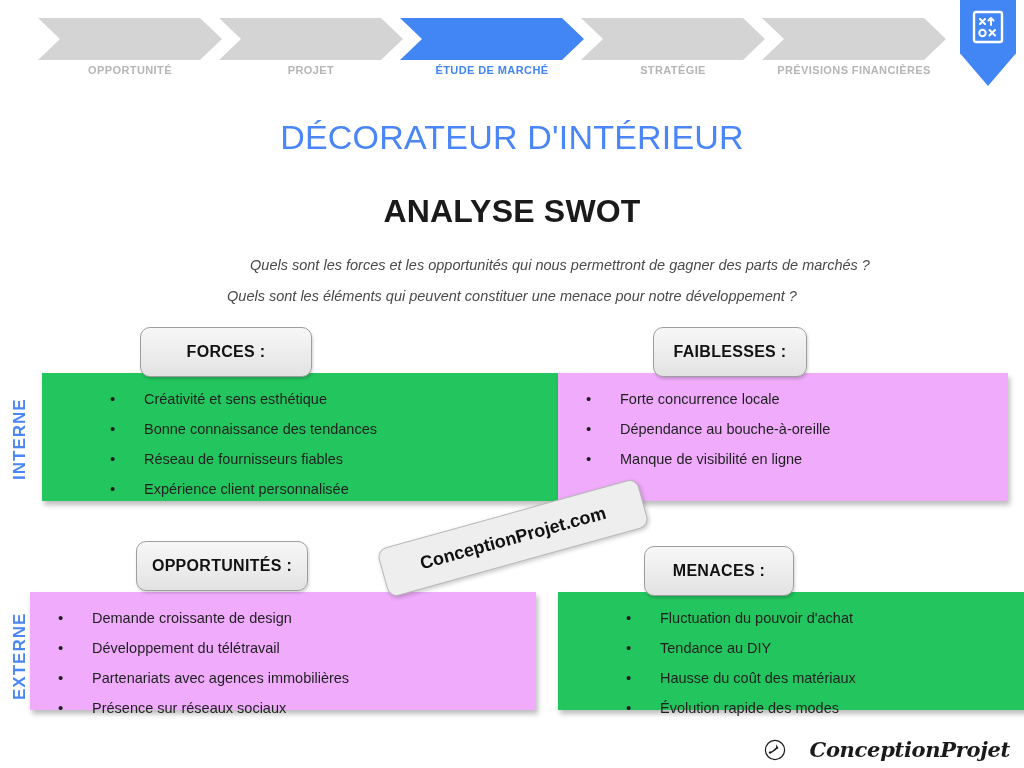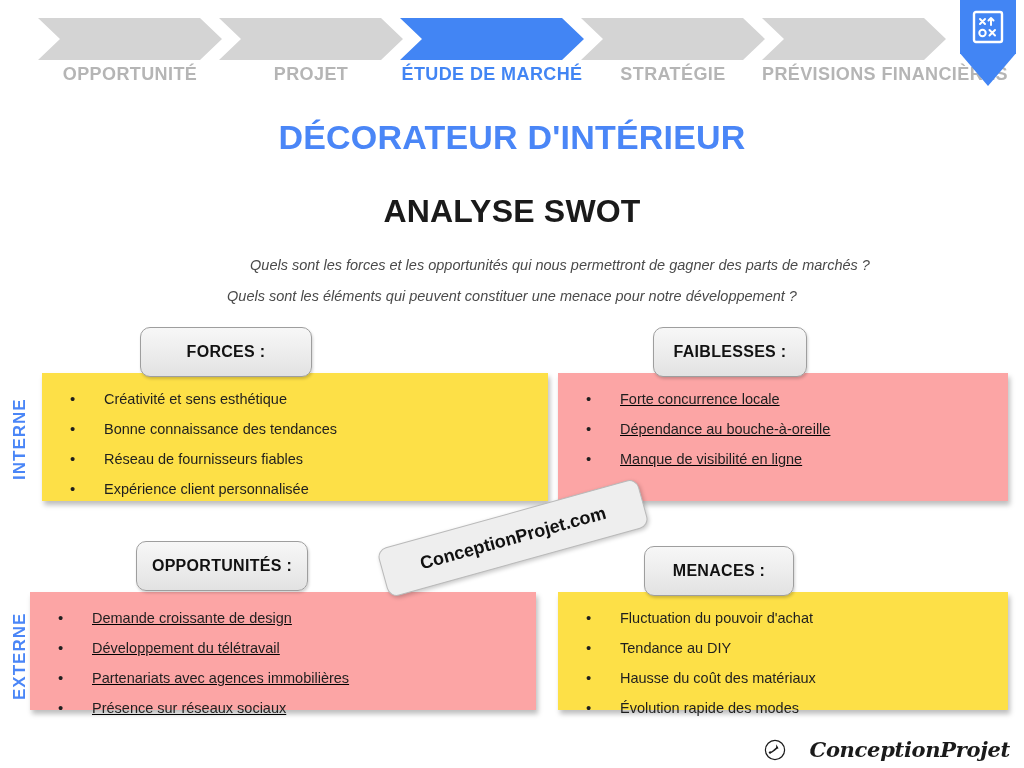--- a/index.html
+++ b/index.html
@@ -37,21 +37,21 @@
   }
   .chevron-wrap.active .chevron-shape {
     background: #4285f4;
   }
   .chevron-label {
     position: absolute;
     top: 46px;
     left: 0;
     width: 100%;
     text-align: center;
-    font-size: 18px;
+    font-size: 11px;
     font-weight: bold;
     letter-spacing: 0.4px;
     color: #b5b5b5;
     white-space: nowrap;
   }
   .chevron-wrap.active .chevron-label {
     color: #4285f4;
   }
 
   
@@ -80,21 +80,21 @@
   }
 
   
   #doc-title {
     position: absolute;
     left: 0;
     top: 118px;
     width: 1024px;
     text-align: center;
     font-size: 34px;
-    font-weight: bold;
+    font-weight: normal;
     color: #4a86f7;
     letter-spacing: 0.2px;
   }
   #swot-title {
     position: absolute;
     left: 0;
     top: 193px;
     width: 1024px;
     text-align: center;
     font-size: 32px;
@@ -126,22 +126,22 @@
     text-align: center;
   }
   #axis-interne { left: 10px; top: 383px; height: 112px; }
   #axis-externe { left: 10px; top: 600px; height: 112px; }
 
   
   .quad-box {
     position: absolute;
     box-shadow: 2px 4px 5px rgba(0,0,0,0.26);
   }
-  .quad-box.blue  { background: #fde047; }
-  .quad-box.gray  { background: #fca5a5; text-decoration: underline; }
+  .quad-box.blue  { background: #22c55e; padding-left: 40px; }
+  .quad-box.gray  { background: #f0abfc; }
 
   .quad-list {
     margin: 0;
     padding: 16px 0 0 0;
     list-style: none;
   }
   .quad-list li {
     position: relative;
     font-size: 14.5px;
     color: #1f1f1f;

